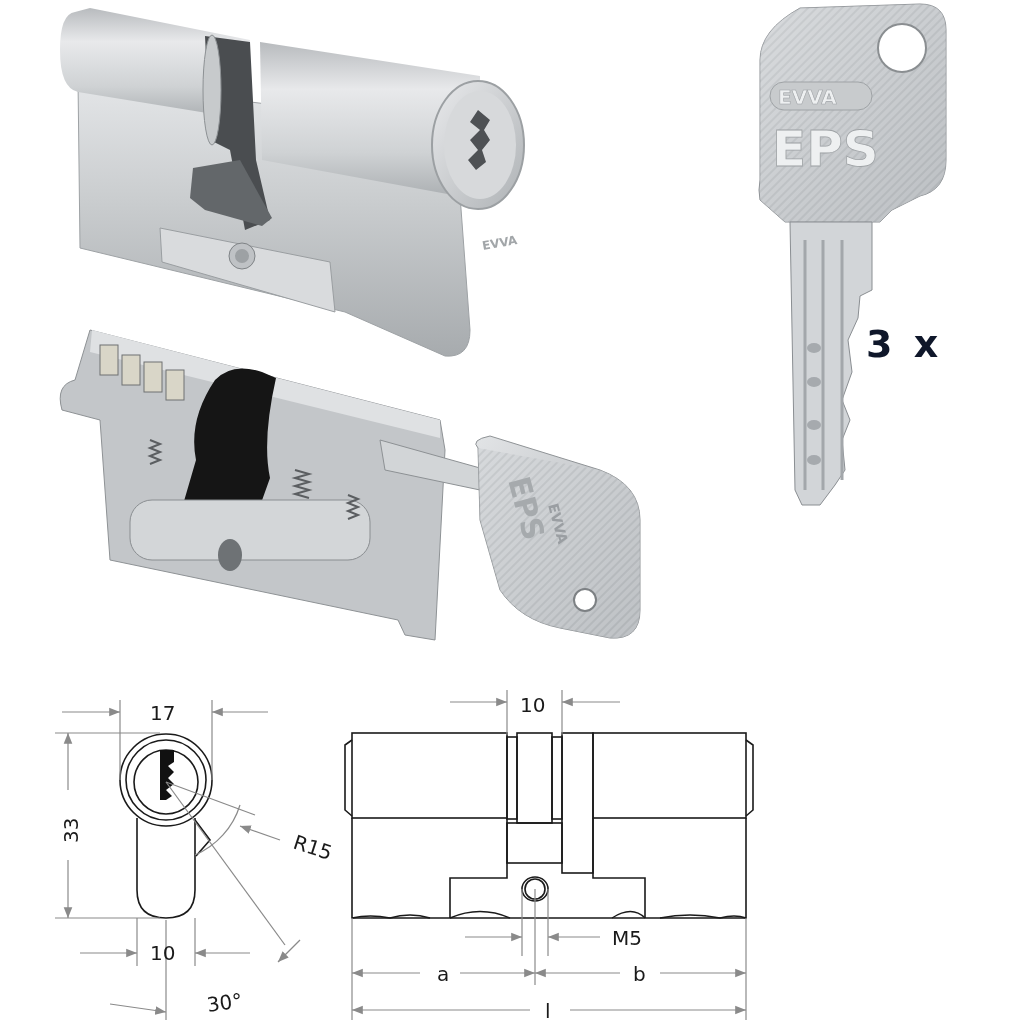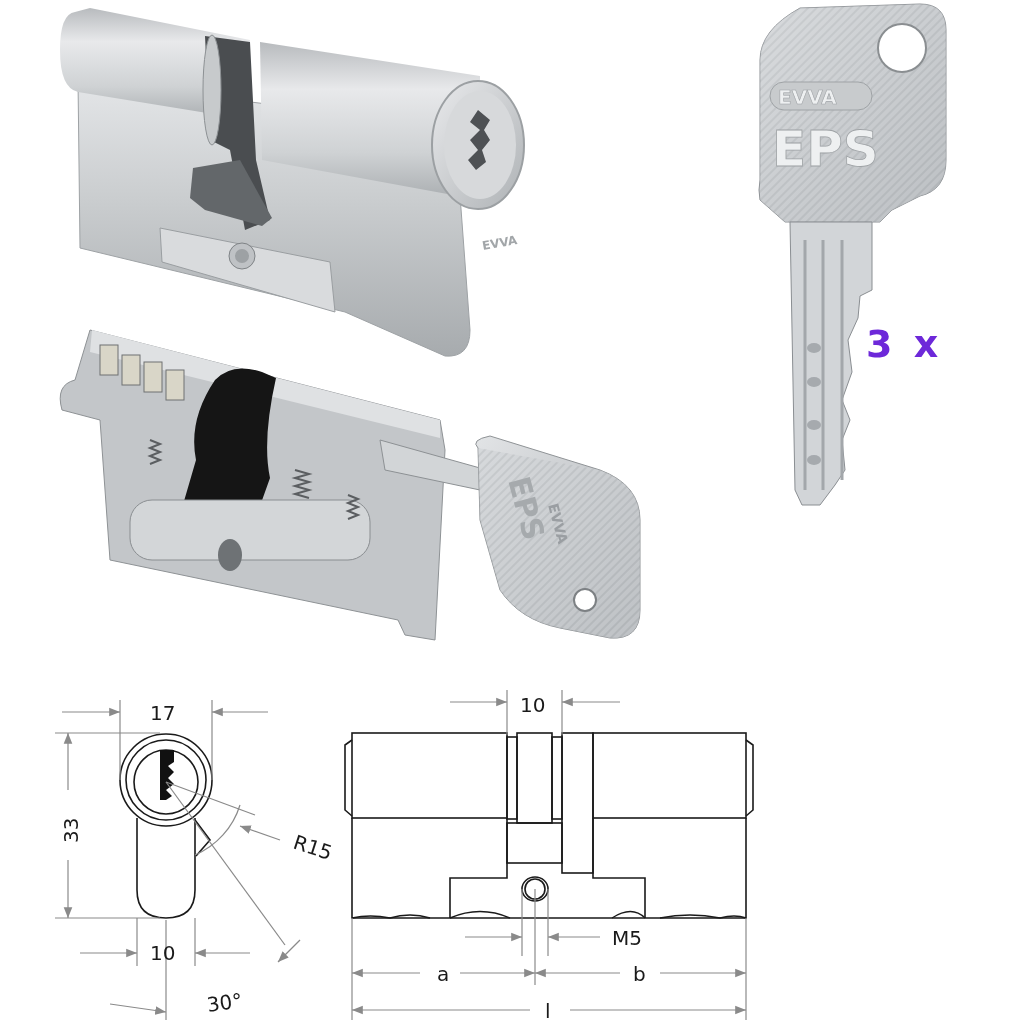--- a/index.html
+++ b/index.html
@@ -1,21 +1,21 @@
 <!DOCTYPE html>
 <html><head>
 <meta charset="utf-8">
 <style>
   html, body { margin:0; padding:0; background:#ffffff; }
   body { width:1024px; height:1024px; position:relative; overflow:hidden;
          font-family:"Liberation Sans", sans-serif; }
   .layer { position:absolute; left:0; top:0; width:1024px; height:1024px; }
   .dim-text { font-family:"DejaVu Sans", sans-serif; fill:#1a1a1a; font-size:20px; }
   .count-label { position:absolute; left:866px; top:322px; font-family:"DejaVu Sans", sans-serif;
-                 font-weight:bold; font-size:38px; color:#6d28d9; letter-spacing:4px; }
+                 font-weight:bold; font-size:38px; color:#0f172a; letter-spacing:4px; }
   .brand { font-family:"DejaVu Sans", sans-serif; font-weight:bold; }
 </style>
 </head>
 <body>
 
 <svg class="layer" viewBox="0 0 1024 1024">
   <defs>
     <linearGradient id="gBody" x1="0" y1="0" x2="0" y2="1">
       <stop offset="0" stop-color="#e4e6e8"></stop>
       <stop offset="0.45" stop-color="#c9ccce"></stop>

